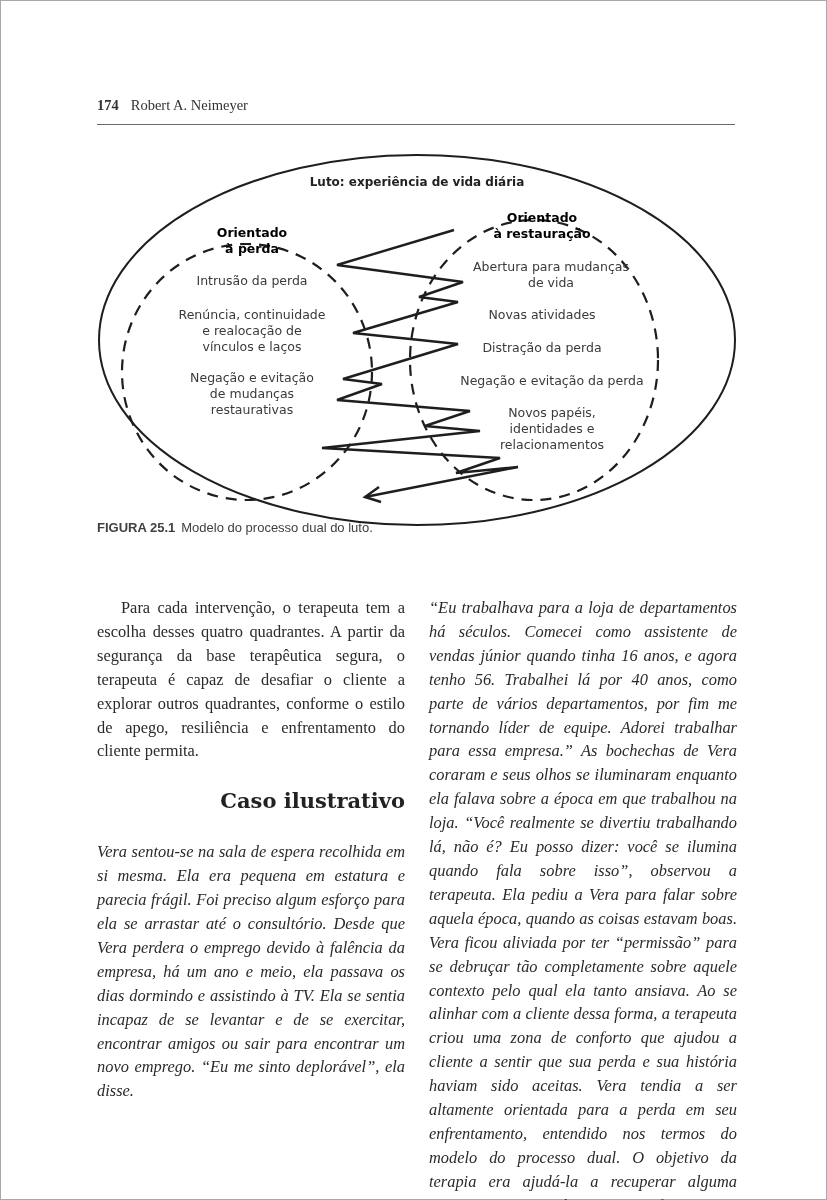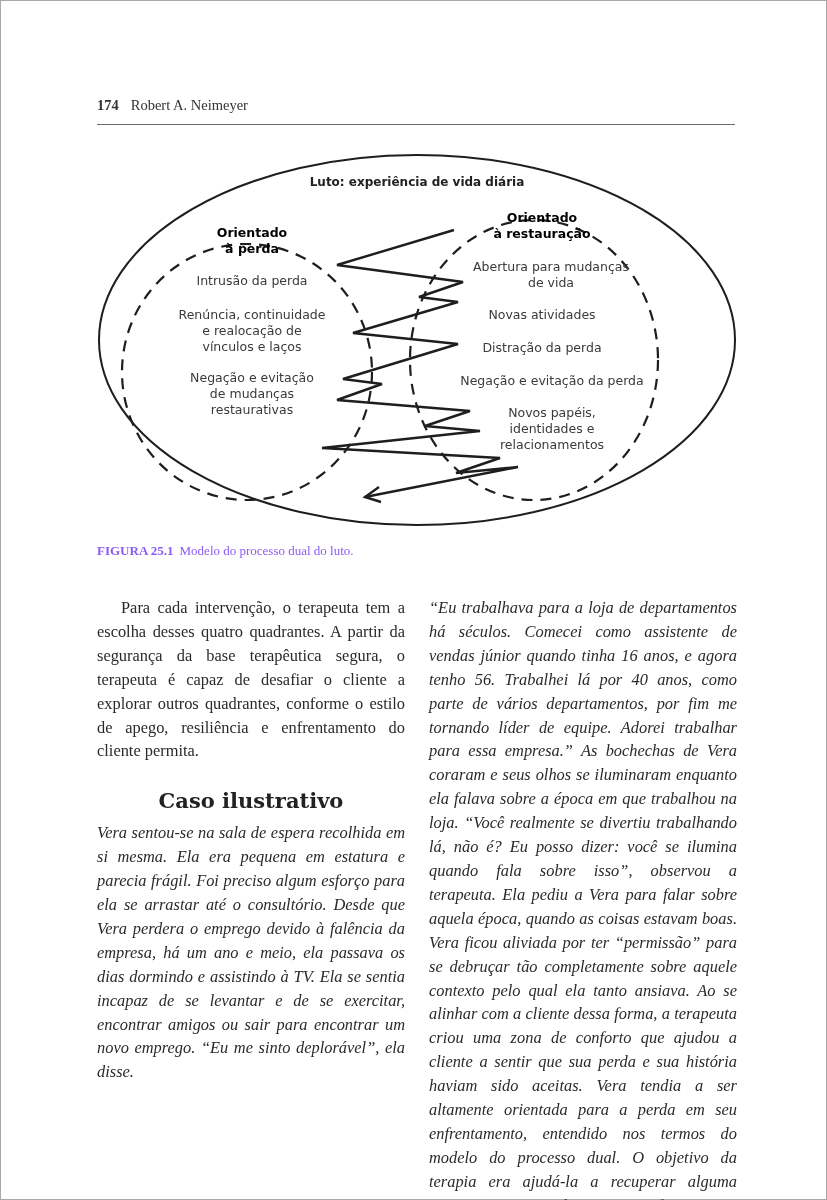--- a/index.html
+++ b/index.html
@@ -22,36 +22,36 @@
     position: absolute; left: 97px; top: 150px; width: 640px; height: 380px;
   }
   .figure svg { position: absolute; left: 0; top: 0; }
   .fig-text {
     position: absolute; font-family: "DejaVu Sans", sans-serif;
     font-size: 12.5px; color: #3a3a3a; text-align: center; line-height: 16px;
   }
   .fig-title { font-weight: bold; font-size: 12px; color: #222; }
   .fig-bold { font-weight: bold; color: #000000; }
   .caption {
-    position: absolute; left: 97px; top: 543px;
-    font-family: Liberation Serif, serif; font-size: 13px; color: #8b5cf6;
+    position: absolute; left: 97px; top: 520px;
+    font-family: Liberation Sans, sans-serif; font-size: 13px; color: #404040;
   }
   .caption b { font-weight: bold; margin-right: 6px; }
   .col {
     position: absolute; width: 308px;
     font-family: "Liberation Serif", serif; font-size: 16.4px;
     line-height: 23.9px; color: #2a2a2a; text-align: justify;
   }
   .col p { margin: 0; }
   .col .indent { text-indent: 24px; }
   .col-left { left: 97px; top: 596px; }
   .col-right { left: 429px; top: 596px; font-style: italic; }
   .heading {
     font-family: "DejaVu Serif", serif; font-weight: bold; font-size: 21px;
-    margin: 26px 0 8px 0; color: #222; text-align: center;
+    margin: 26px 0 27px 0; color: #222; text-align: right;
   }
   .italic { font-style: italic; }
 </style>
 </head>
 <body>
 
 <div class="page-frame"></div>
 
 <div class="running-head">
   <span class="pg">174</span><span>Robert A. Neimeyer</span>

